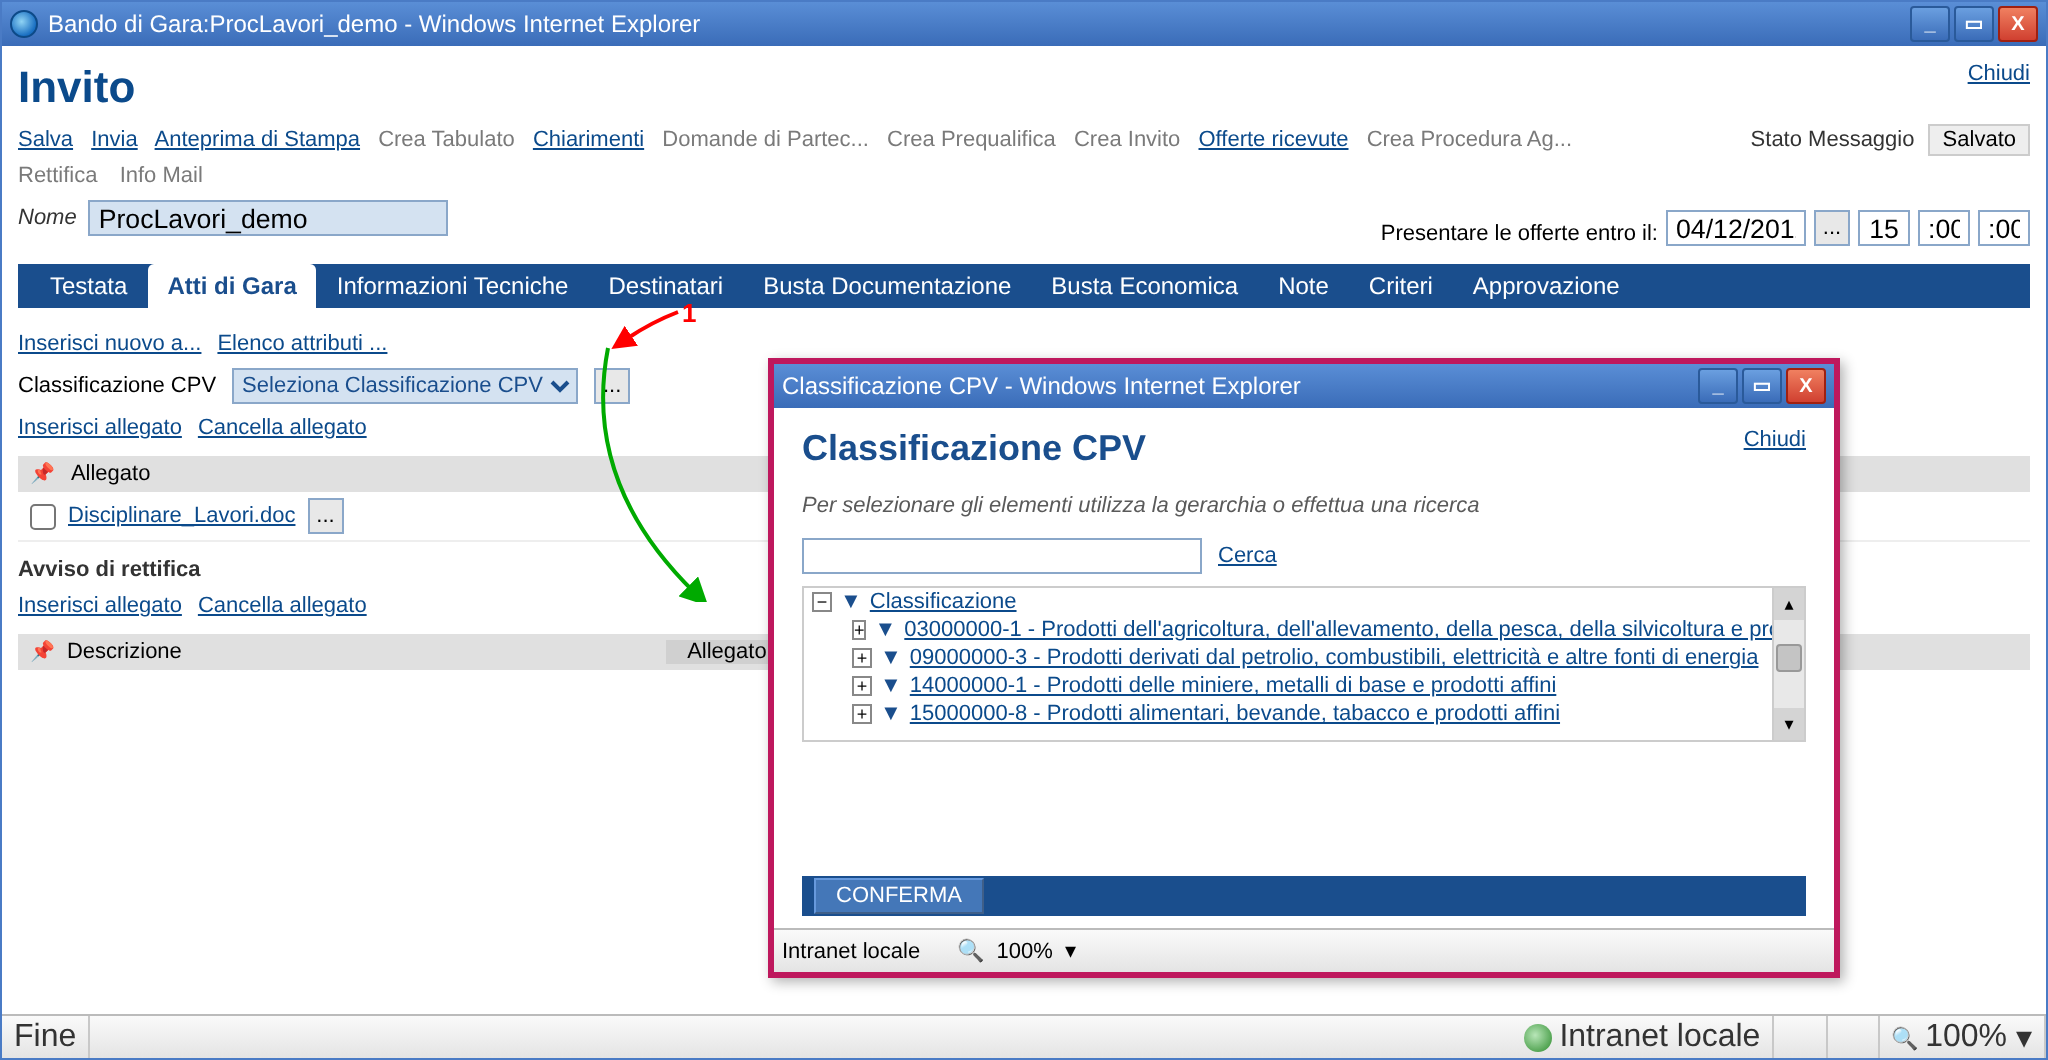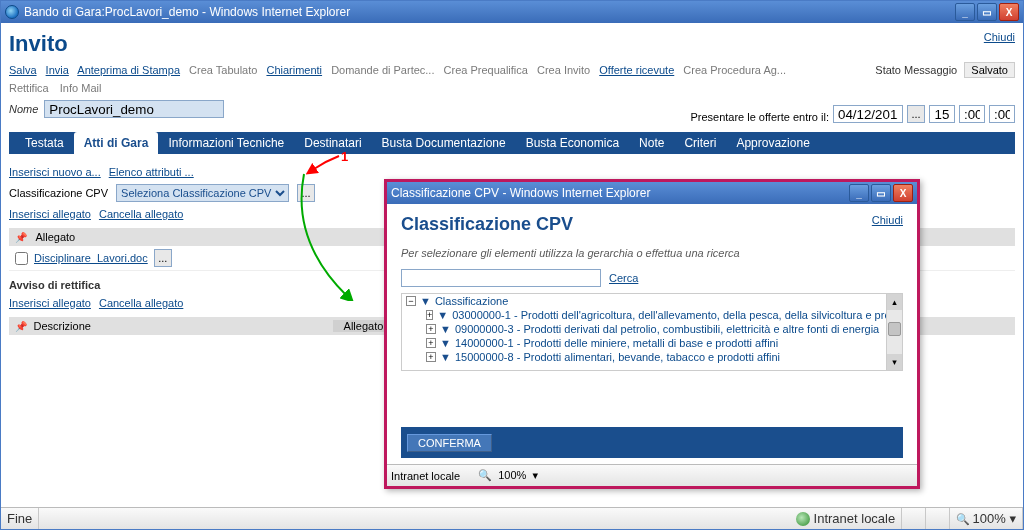--- a/index.html
+++ b/index.html
@@ -75,28 +75,28 @@
 .popup-instr { color: #5a5a5a; font-style: italic; margin-top: 12px; font-size: 11px; }
 .search-row { margin-top: 10px; display: flex; align-items: center; gap: 8px; }
 .search-row input { border: 1px solid #8aa7c9; height: 18px; width: 200px; padding: 1px 4px; }
 .tree { margin-top: 6px; border: 1px solid #ccc; height: 78px; overflow: hidden; position: relative; background: #fff; }
 .tree-scroll { position: absolute; right: 0; top: 0; bottom: 0; width: 16px; background: #e8e8e8; border-left: 1px solid #ccc; }
 .tree-scroll .up, .tree-scroll .down { height: 16px; background: #d4d4d4; text-align: center; font-size: 9px; line-height: 16px; cursor: pointer; }
 .tree-scroll .thumb { position: absolute; top: 28px; left: 1px; right: 1px; height: 14px; background: #c4c4c4; border: 1px solid #999; border-radius: 2px; }
 .tree-row { display: flex; align-items: center; gap: 4px; padding: 1px 4px; font-size: 11px; white-space: nowrap; }
 .tree-row .expander { width: 10px; height: 10px; border: 1px solid #888; display: inline-flex; align-items: center; justify-content: center; font-size: 9px; line-height: 9px; cursor: pointer; }
 .tree-row .tri { color: #1a4e8d; }
-.tree-row a { color: #0b4a8b; cursor: pointer; text-align: right; }
+.tree-row a { color: #0b4a8b; text-decoration: underline; cursor: pointer; text-align: right; }
 .tree-indent1 { padding-left: 24px; }
 .selected-bar { background: #1a4e8d; color: #fff; padding: 4px 8px; margin-top: 8px; font-size: 11px; }
-.popup-confirm-bar { position: absolute; left: 14px; right: 14px; bottom: 6px; background: #1a4e8d; height: 31px; display: flex; align-items: center; padding-left: 6px; }
+.popup-confirm-bar { position: absolute; left: 14px; right: 14px; bottom: 6px; background: #1a4e8d; height: 20px; display: flex; align-items: center; padding-left: 6px; }
 .confirm-btn { background: #4477b8; color: #fff; border: 1px outset #6699dd; padding: 2px 10px; cursor: pointer; font-size: 11px; }
 
 
-.statusbar { position: absolute; left: 0; right: 0; bottom: 0; height: 22px; background: linear-gradient(to bottom, #fafafa, #e4e4e4); border-top: 1px solid #bbb; display: flex; align-items: center; font-size: 13px; color: #333; }
+.statusbar { position: absolute; left: 0; right: 0; bottom: 0; height: 22px; background: linear-gradient(to bottom, #fafafa, #e4e4e4); border-top: 1px solid #bbb; display: flex; align-items: center; font-size: 16px; color: #333; }
 .statusbar .cell { border-right: 1px solid #c8c8c8; height: 100%; display: flex; align-items: center; padding: 0 6px; }
 .statusbar .spacer { flex: 1; }
 .globe-icon { width: 14px; height: 14px; border-radius: 50%; background: radial-gradient(circle at 40% 40%, #b8e6b8, #2a8a2a); margin-right: 4px; }
 .zoom-icon::before { content: "🔍"; font-size: 11px; margin-right: 3px; }
 .popup-status { position: absolute; left: 0; right: 0; bottom: 0; height: 22px; background: linear-gradient(to bottom, #fafafa, #e4e4e4); border-top: 1px solid #bbb; display: flex; align-items: center; font-size: 11px; }
 </style>
 </head>
 <body>
 
 <div class="outer-window">

